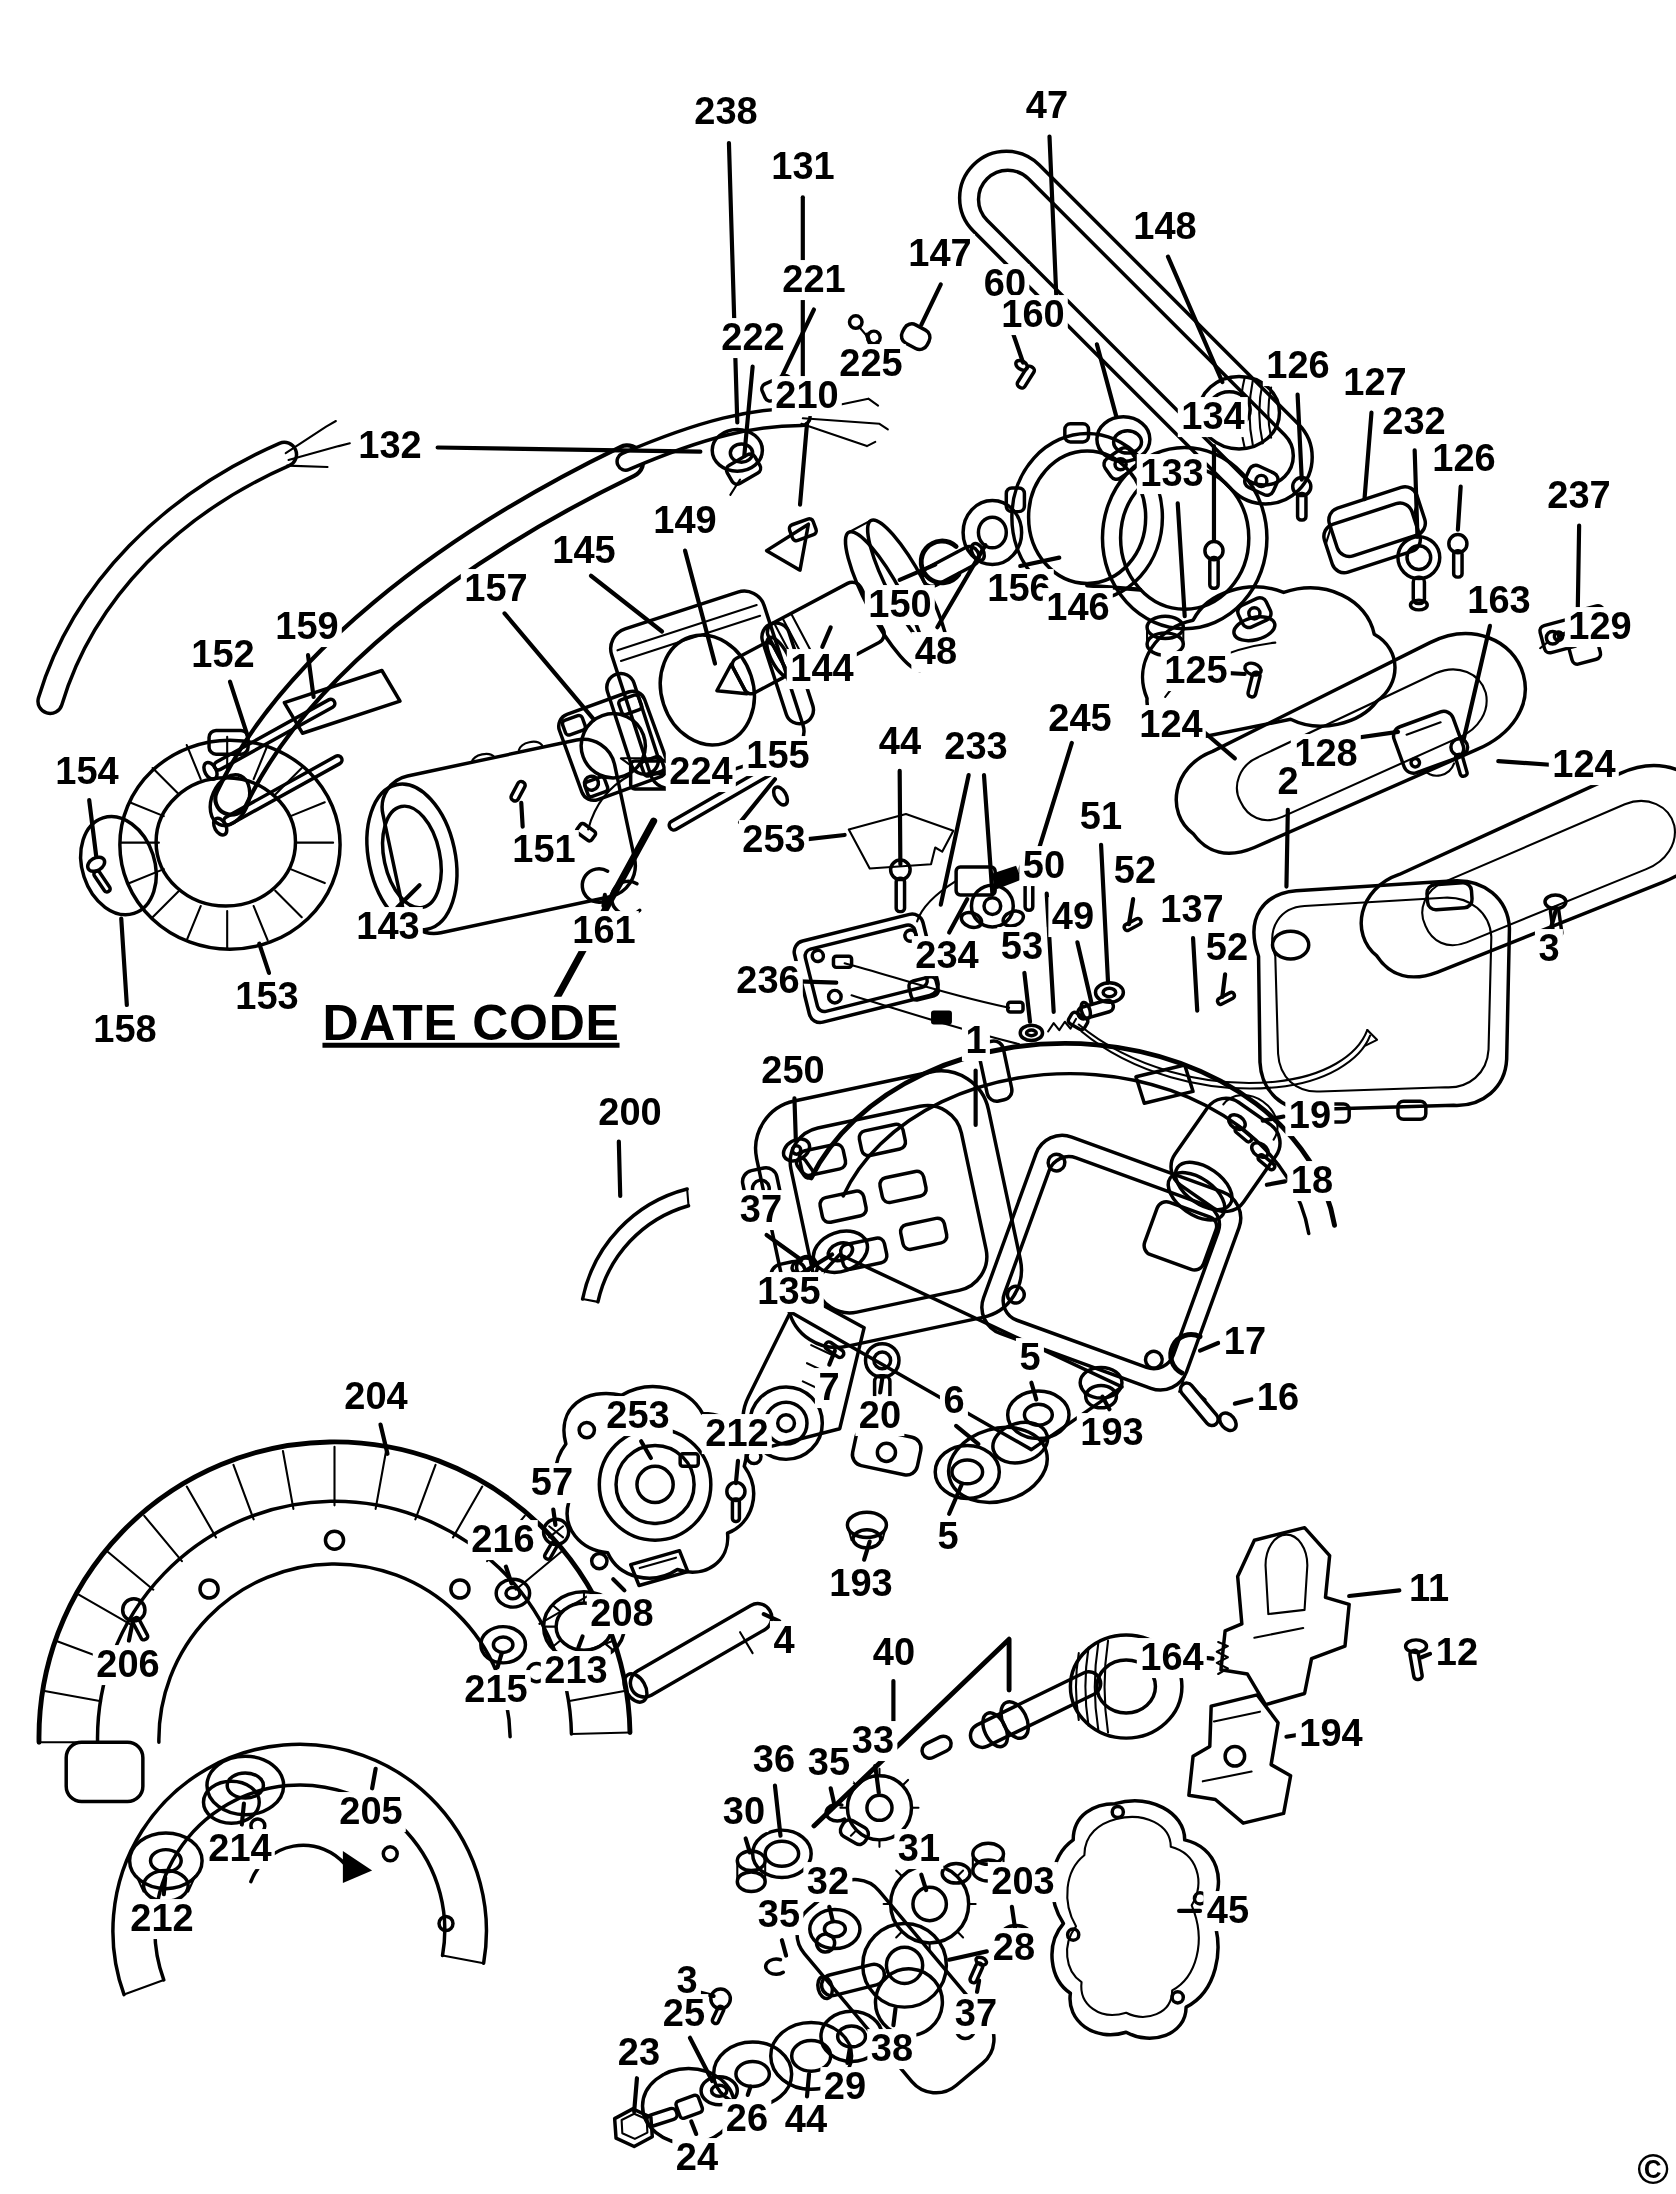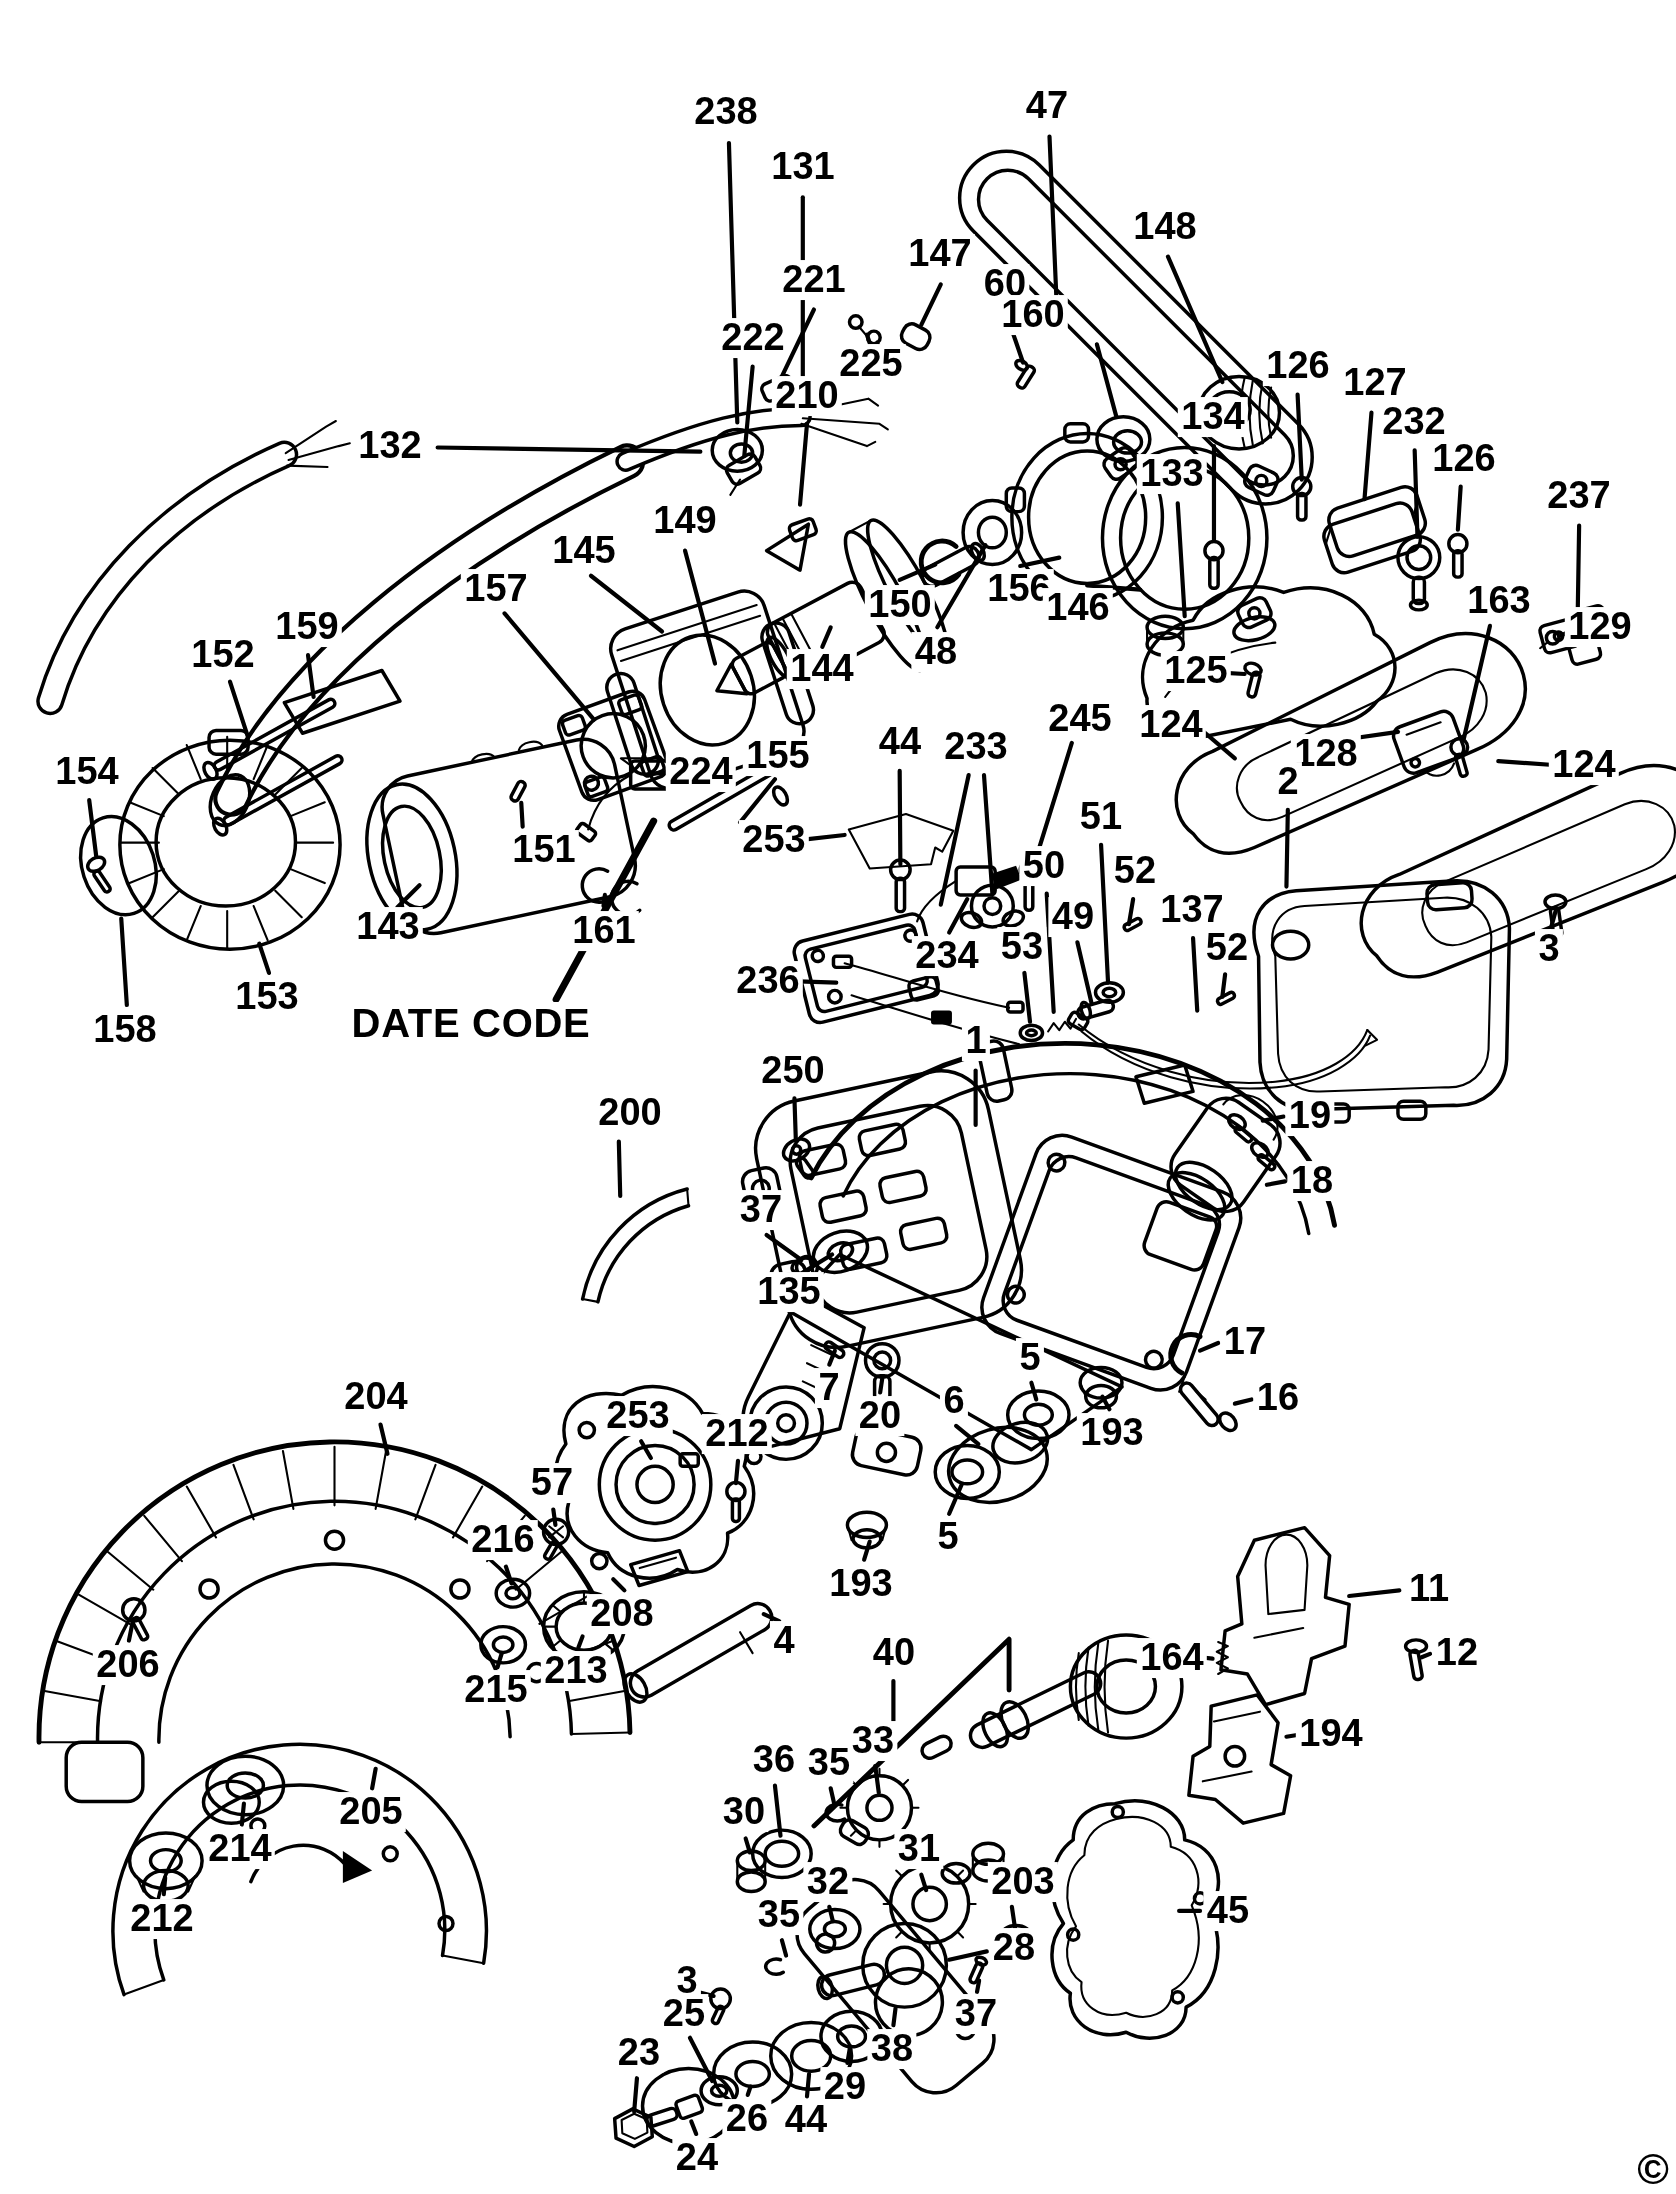--- a/index.html
+++ b/index.html
@@ -9,21 +9,21 @@
   #drawing path,#drawing rect,#drawing circle,#drawing ellipse,#drawing line,#drawing polyline,#drawing polygon{
     fill:none;stroke:#000;stroke-width:5;stroke-linecap:round;stroke-linejoin:round;}
   #drawing .thin{stroke-width:3;}
   #drawing .thick{stroke-width:7;}
   #drawing .blk{fill:#000;stroke:none;}
   #leaders line{stroke:#000;stroke-width:6;stroke-linecap:round;}
   #leaders line.thick{stroke-width:10;}
   #callouts{position:absolute;left:0;top:0;width:100%;height:100%;}
   .callout{position:absolute;transform:translate(-50%,-50%);font-weight:bold;font-size:38px;
            color:#000;background:#fff;padding:0 3.5px;line-height:1.05;white-space:nowrap;}
-  .callout.large{font-size:40px;letter-spacing:0.7px;}
+  .callout.large{font-size:50px;letter-spacing:0.7px;text-decoration:underline;}
   .callout.copyright{font-size:43px;background:transparent;padding:0;}
 </style>
 </head>
 <body>
 
 <div class="page">
 
   <svg id="drawing" width="1676" height="2194" viewBox="0 0 2405 3148">
 
     <g>

